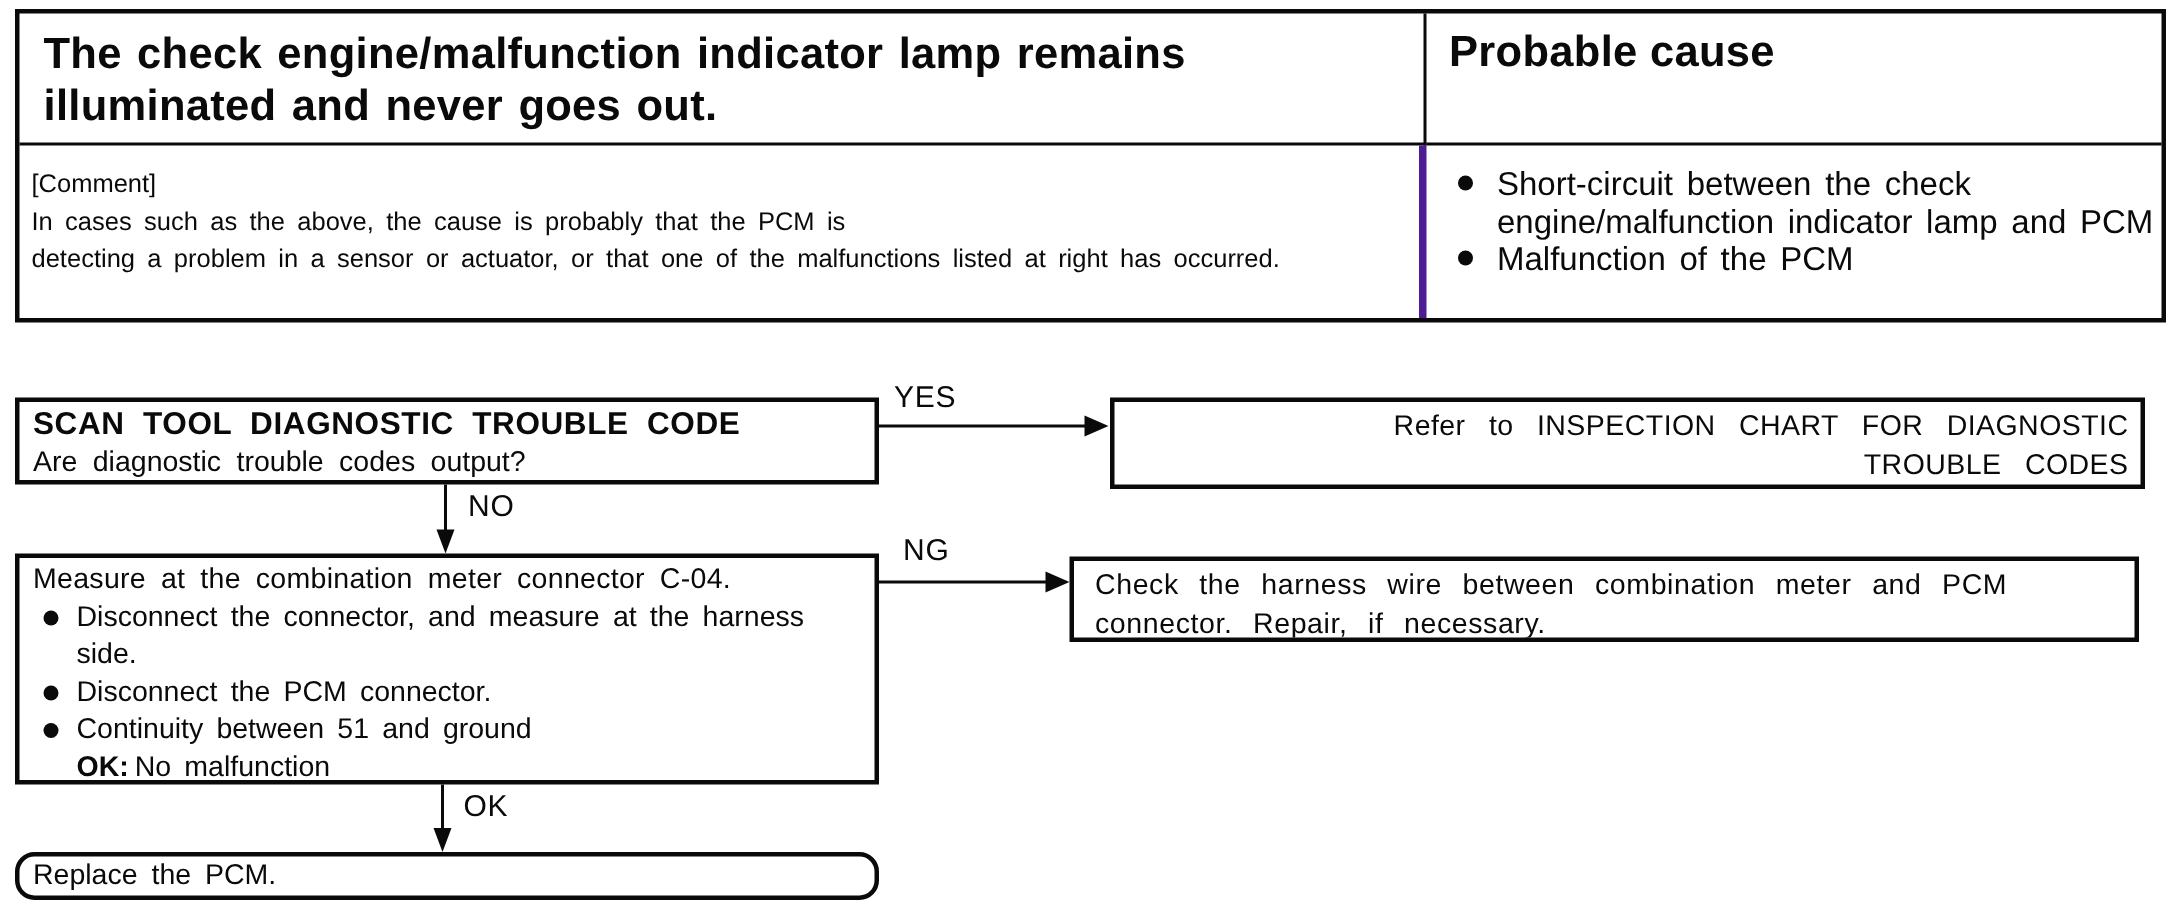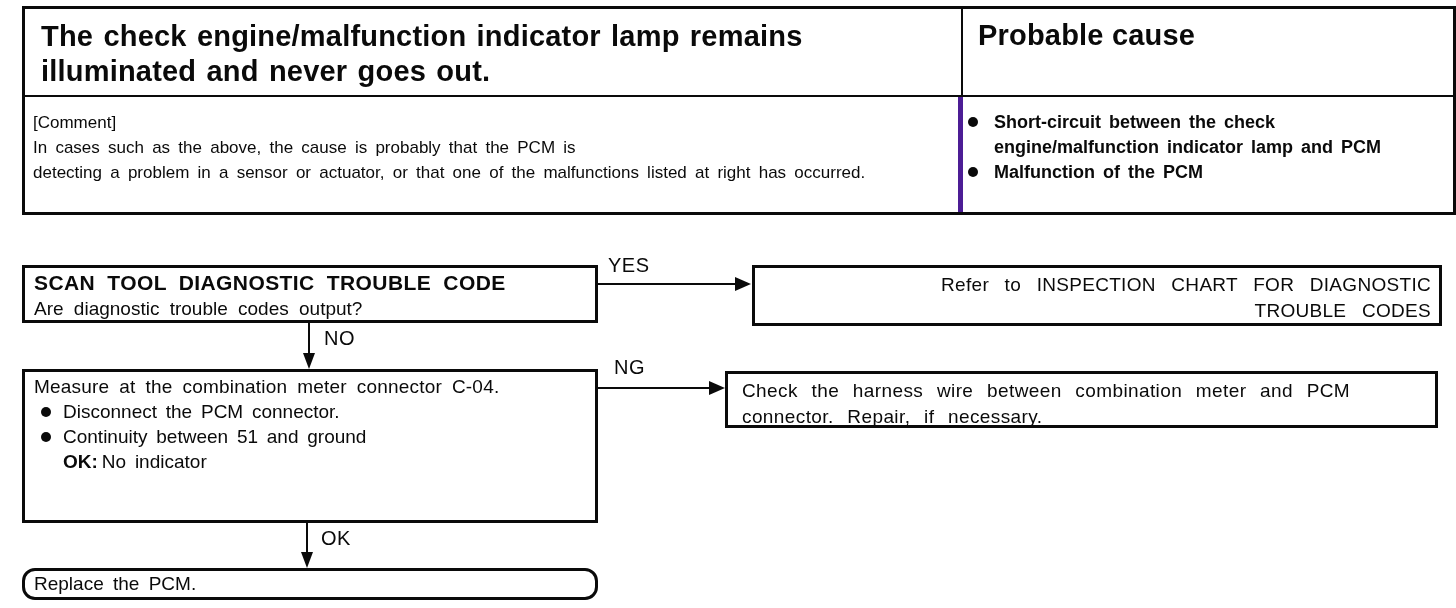--- a/index.html
+++ b/index.html
@@ -5,21 +5,21 @@
   * { margin: 0; padding: 0; box-sizing: border-box; }
   html, body { background: #ffffff; }
   body {
     position: relative;
     width: 1456px;
     height: 608px;
     font-family: "Liberation Sans", "DejaVu Sans", sans-serif;
     color: #0a0a0a;
     overflow: hidden;
   }
-  .abs { position: absolute; margin-left: 12px; }
+  .abs { position: absolute; }
   .pre { white-space: pre-line; }
 
   
   .symptom-table {
     left: 10px; top: 6px;
     width: 1434px; height: 209px;
     border: 3px solid #0a0a0a;
     display: grid;
     grid-template-columns: 938px 1fr;
     grid-template-rows: 88px 1fr;
@@ -38,22 +38,22 @@
     padding: 10px 6px 0 15px;
     font-size: 29px; font-weight: bold; letter-spacing: 0.2px;
   }
   .cell-comment {
     border-right: 5px solid #4c1d95;
     padding: 13px 6px 0 8px;
     font-size: 17px; line-height: 25px;
     word-spacing: 3.5px; text-align: justify;
   }
   .cell-causes {
-    padding: 13px 4px 0 1px;
-    font-size: 18px; line-height: 25px; word-spacing: 3px; font-weight: bold;
+    padding: 13px 4px 0 17px;
+    font-size: 22px; line-height: 25px; word-spacing: 3px;
   }
 
   
   .bullet-row { display: flex; align-items: flex-start; }
   .dot {
     flex: 0 0 10px; width: 10px; height: 10px;
     border-radius: 50%; background: #0a0a0a;
     margin-top: 7px;
   }
   .cell-causes .dot { margin-left: 4px; margin-right: 16px; }
@@ -168,28 +168,33 @@
 TROUBLE CODES</div>
 
 <div class="abs branch-label label-no">NO</div>
 <div class="abs vline line-no"></div>
 <div class="abs arrow-down arrow-no"></div>
 
 <div class="abs flow-box box-step2">
   <div class="fb-title">Measure at the combination meter connector C-04.</div>
   <div class="bullet-row">
     <span class="dot"></span>
+    <span class="btext pre">Disconnect the connector, and measure at the harness
+side.</span>
+  </div>
+  <div class="bullet-row">
+    <span class="dot"></span>
     <span class="btext">Disconnect the PCM connector.</span>
   </div>
   <div class="bullet-row">
     <span class="dot"></span>
     <span class="btext">Continuity between 51 and ground</span>
   </div>
   <div class="ok-spec">
-    <b>OK:</b><span>No indicator</span>
+    <b>OK:</b><span>No malfunction</span>
   </div>
 </div>
 
 <div class="abs branch-label label-ng">NG</div>
 <div class="abs hline line-ng"></div>
 <div class="abs arrow-right arrow-ng"></div>
 <div class="abs flow-box box-ng-result pre">Check the harness wire between combination meter and PCM
 connector. Repair, if necessary.</div>
 
 <div class="abs branch-label label-ok">OK</div>

